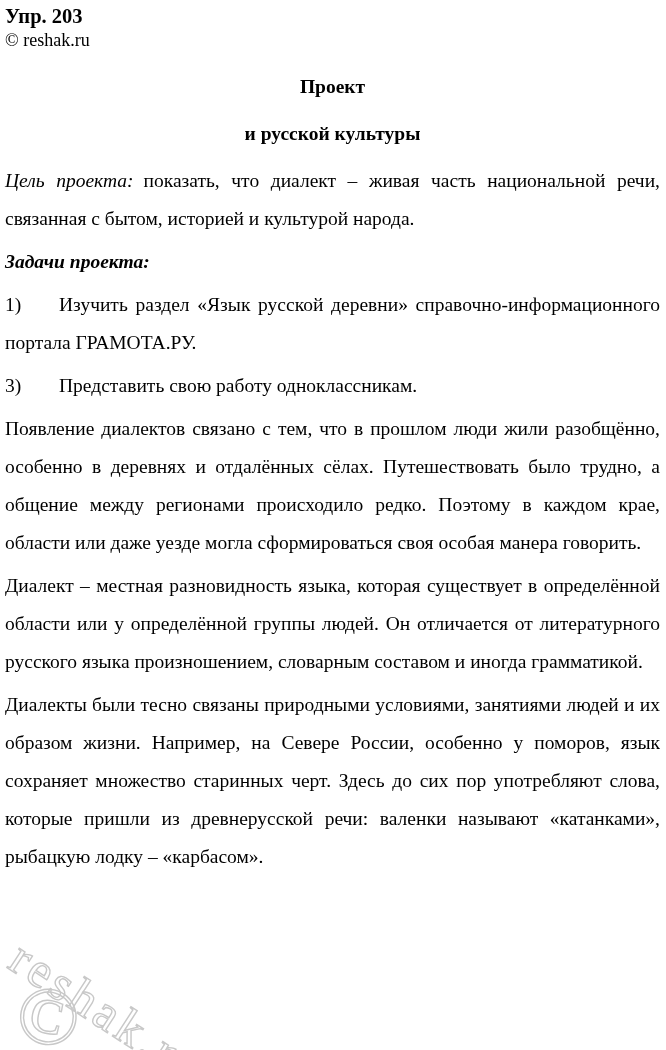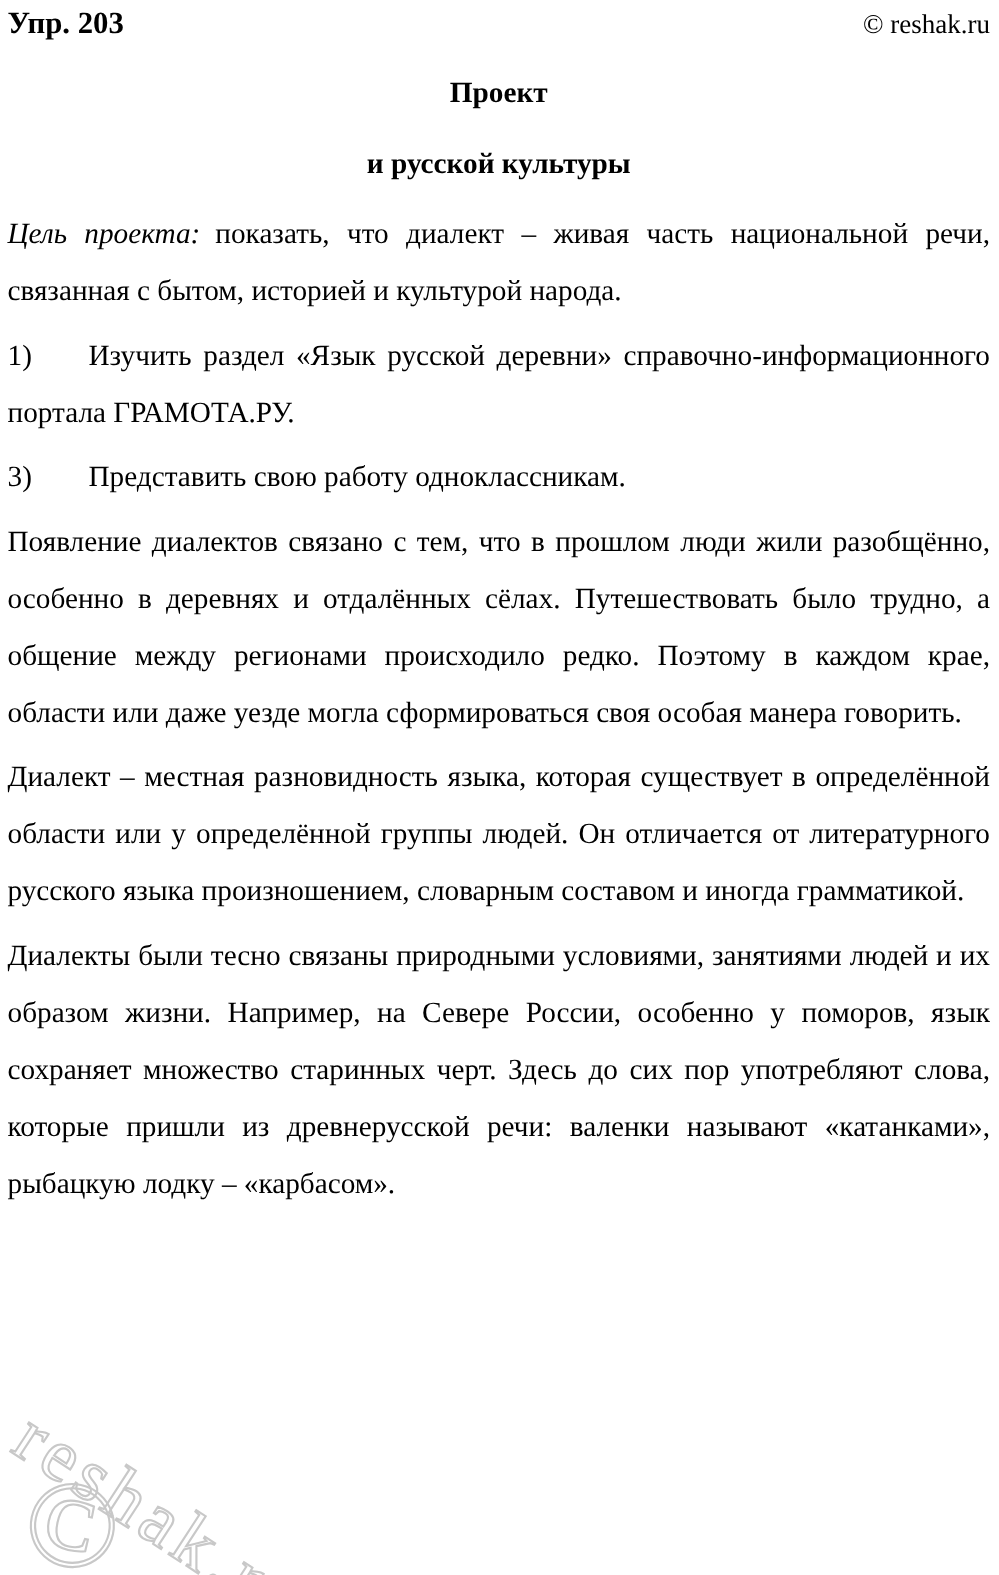--- a/index.html
+++ b/index.html
@@ -16,23 +16,24 @@
   .page {
     position: relative;
     width: 100%;
     height: 100%;
     box-sizing: border-box;
     padding: 4px 6px 0 5px;
   }
   .topbar {
     display: flex;
     justify-content: space-between;
-    align-items: flex-end;
+    align-items: flex-start;
     line-height: 24px;
     margin-bottom: 16px;
+    flex-direction: column;
   }
   .exercise {
     font-weight: bold;
     font-size: 20.5px;
   }
   .copyright {
     font-size: 18px;
   }
   h1, h2 {
     font-size: 19.5px;
@@ -76,20 +77,21 @@
   <div class="topbar">
     <div class="exercise">Упр. 203</div>
     <div class="copyright">© reshak.ru</div>
   </div>
 
   <h1>Проект</h1>
   <h2>и русской культуры</h2>
 
   <p class="goal"><span class="lead">Цель проекта:</span><span>показать, что диалект – живая часть национальной речи, связанная с бытом, историей и культурой народа.</span></p>
 
+  <p class="tasks-label">Задачи проекта:</p>
 
   <p class="task"><span class="num">1)</span><span>Изучить раздел «Язык русской деревни» справочно-информационного портала ГРАМОТА.РУ.</span></p>
 
 
   <p class="task"><span class="num">3)</span><span>Представить свою работу одноклассникам.</span></p>
 
   <p class="para">Появление диалектов связано с тем, что в прошлом люди жили разобщённо, особенно в деревнях и отдалённых сёлах. Путешествовать было трудно, а общение между регионами происходило редко. Поэтому в каждом крае, области или даже уезде могла сформироваться своя особая манера говорить.</p>
   <p class="para">Диалект – местная разновидность языка, которая существует в определённой области или у определённой группы людей. Он отличается от литературного русского языка произношением, словарным составом и иногда грамматикой.</p>
   <p class="para">Диалекты были тесно связаны природными условиями, занятиями людей и их образом жизни. Например, на Севере России, особенно у поморов, язык сохраняет множество старинных черт. Здесь до сих пор употребляют слова, которые пришли из древнерусской речи: валенки называют «катанками», рыбацкую лодку – «карбасом».</p>
 

